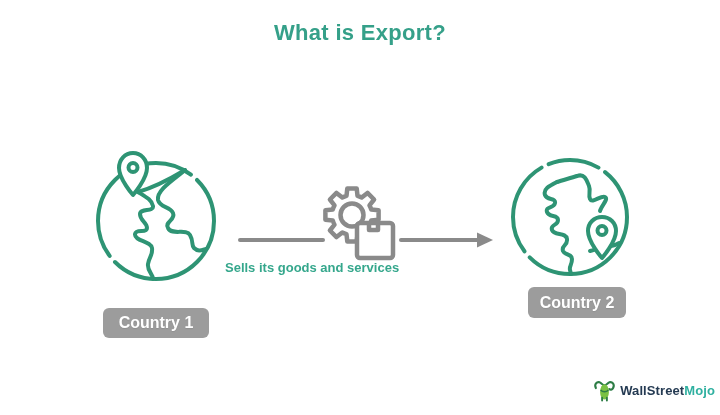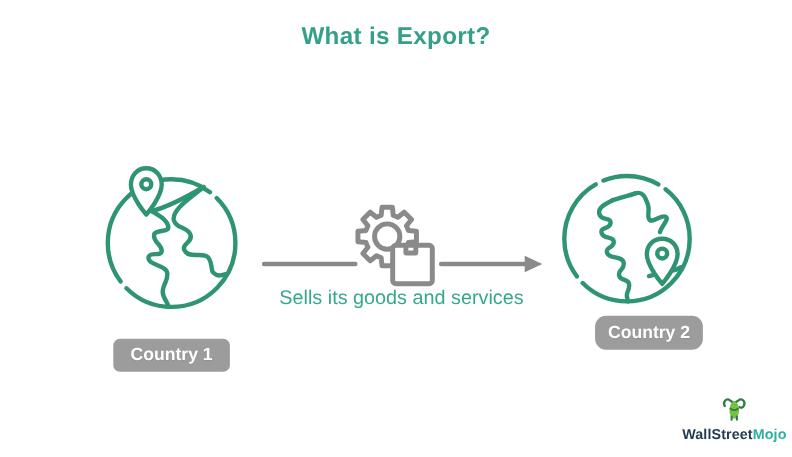--- a/index.html
+++ b/index.html
@@ -29,37 +29,35 @@
     color: #ffffff;
     font-weight: 700;
     font-size: 16px;
     border-radius: 6px;
     display: flex;
     align-items: center;
     justify-content: center;
     text-shadow: 0 1px 1px rgba(0,0,0,0.08);
   }
   #badge-left  { left: 103px; top: 292px; width: 106px; height: 30px; margin-top: 16px; }
-  #badge-right { left: 541px; top: 287px; width: 98px;  height: 31px; border-radius: 10px; }
+  #badge-right { left: 528px; top: 287px; width: 98px;  height: 31px; }
   #process-svg { position: absolute; left: 235px; top: 182px; width: 260px; height: 85px; }
   .caption {
     position: absolute;
     left: 225px; top: 260px; width: 280px;
-    text-align: center;
     color: #35a78c;
-    font-weight: 400;
-    font-size: 18px;
+    font-weight: 700;
+    font-size: 13px;
   }
   .logo {
     position: absolute;
     right: 5px; bottom: 13px;
     display: flex;
     align-items: center;
     gap: 4px;
-    flex-direction: column;
   }
   .logo-text { font-size: 13px; font-weight: 700; letter-spacing: 0.1px; }
   .logo-text .primary { color: #243a52; }
   .logo-text .accent  { color: #2fb0a0; }
 </style>
 </head>
 <body>
 
 <div class="stage">
 

